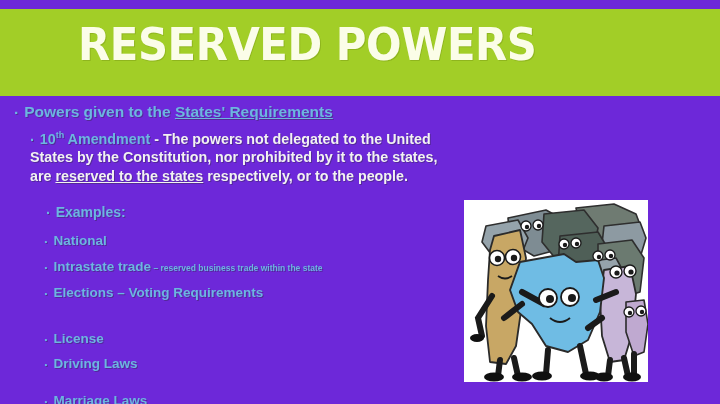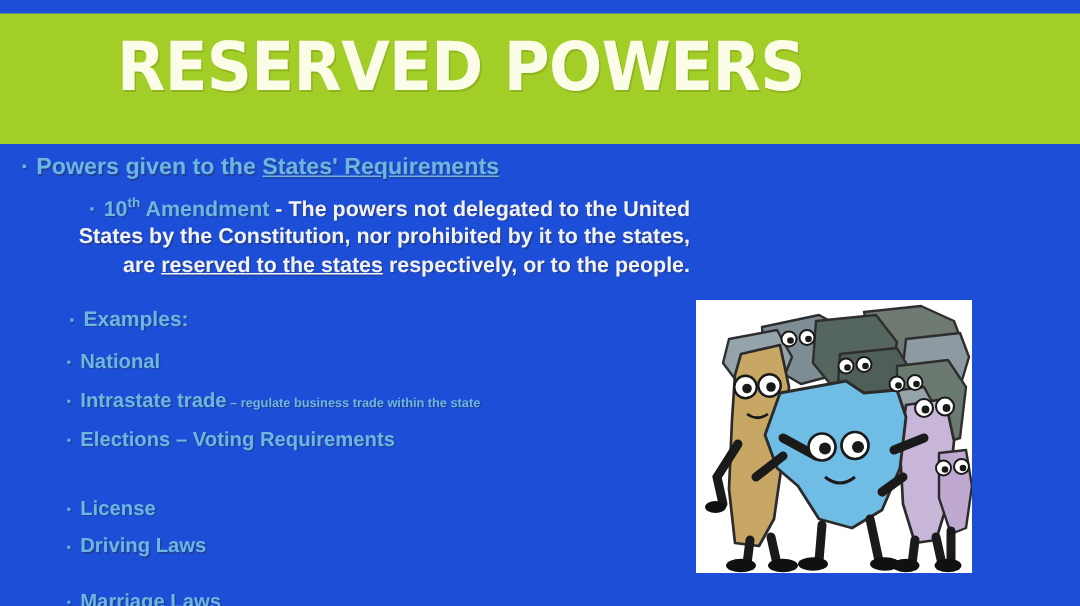--- a/index.html
+++ b/index.html
@@ -10,23 +10,22 @@
   body {
     width: 720px;
     height: 404px;
     overflow: hidden;
     font-family: "Liberation Sans", sans-serif;
   }
   .slide {
     position: relative;
     width: 720px;
     height: 404px;
-    background: #1d4ed8;
+    background: #6d28d9;
     overflow: hidden;
-    text-align: right;
   }
 
   
   .title-band {
     position: absolute;
     left: 0;
     top: 9px;
     width: 720px;
     height: 87px;
     background: #a2ce27;
@@ -146,21 +145,21 @@
 
     <div class="line lvl2 blue" style="top:104px;">
       <span class="bullet-dot">·</span><span>Examples:</span>
     </div>
 
     <div class="line lvl3 blue" style="top:133px;">
       <span class="bullet-dot">·</span><span>National</span>
     </div>
 
     <div class="line lvl3 blue" style="top:159px;">
-      <span class="bullet-dot">·</span><span>Intrastate trade</span><span class="small-note"> – </span><span class="small-note">regulate business trade within the state</span>
+      <span class="bullet-dot">·</span><span>Intrastate trade</span><span class="small-note"> – </span><span class="small-note">reserved business trade within the state</span>
     </div>
 
     <div class="line lvl3 blue" style="top:185px;">
       <span class="bullet-dot">·</span><span>Elections – Voting Requirements</span>
     </div>
 
 
     <div class="line lvl3 blue" style="top:231px;">
       <span class="bullet-dot">·</span><span>License</span>
     </div>

